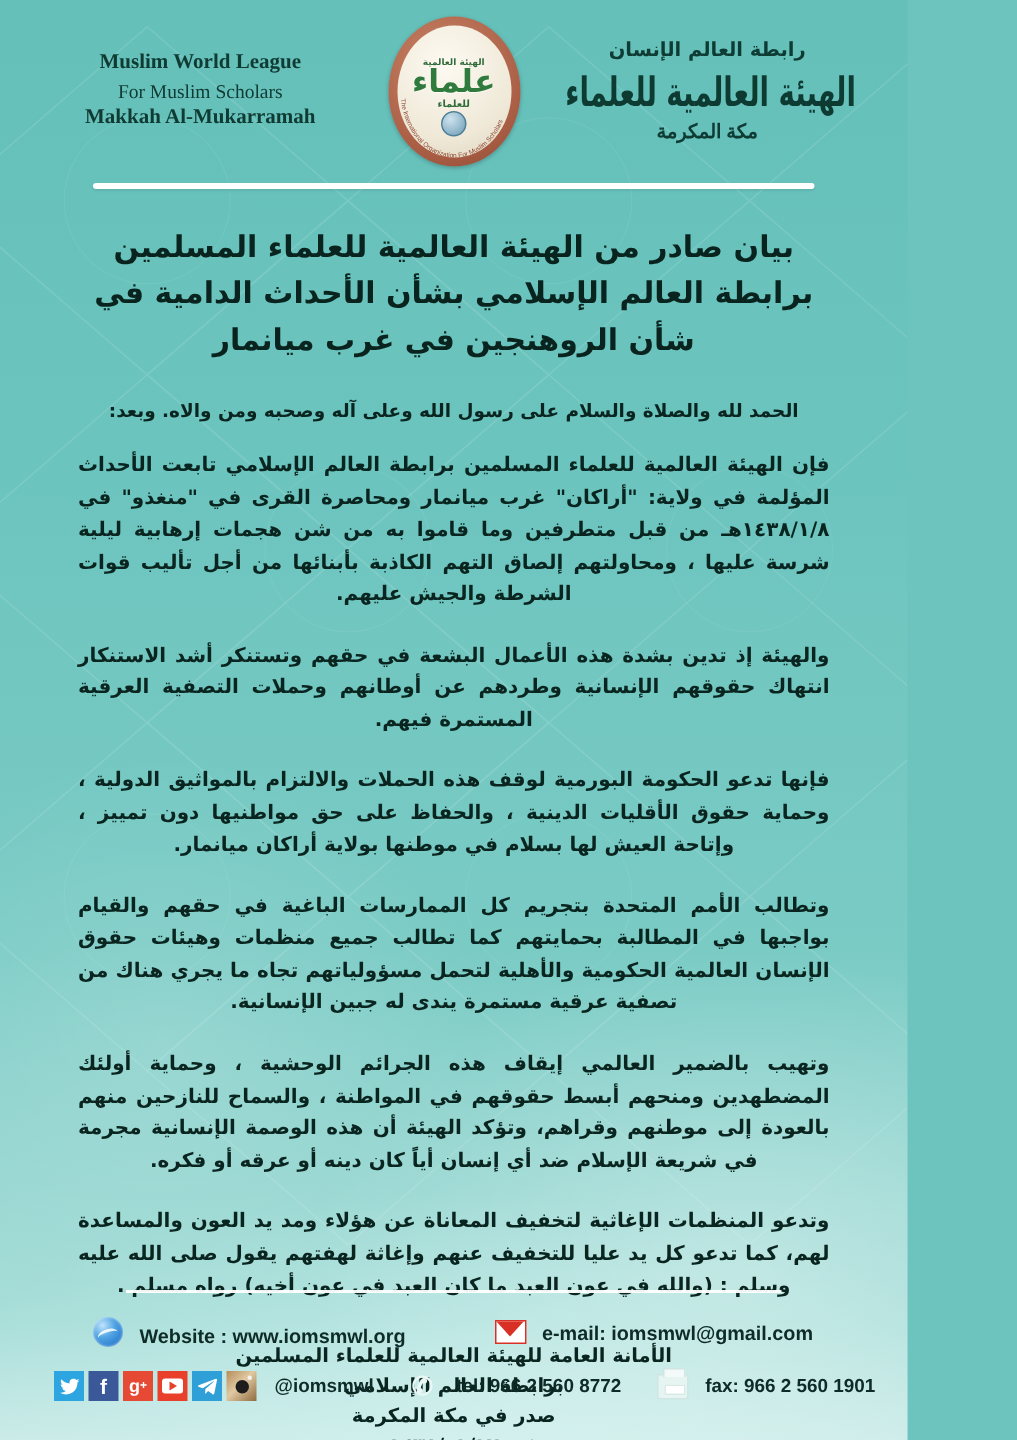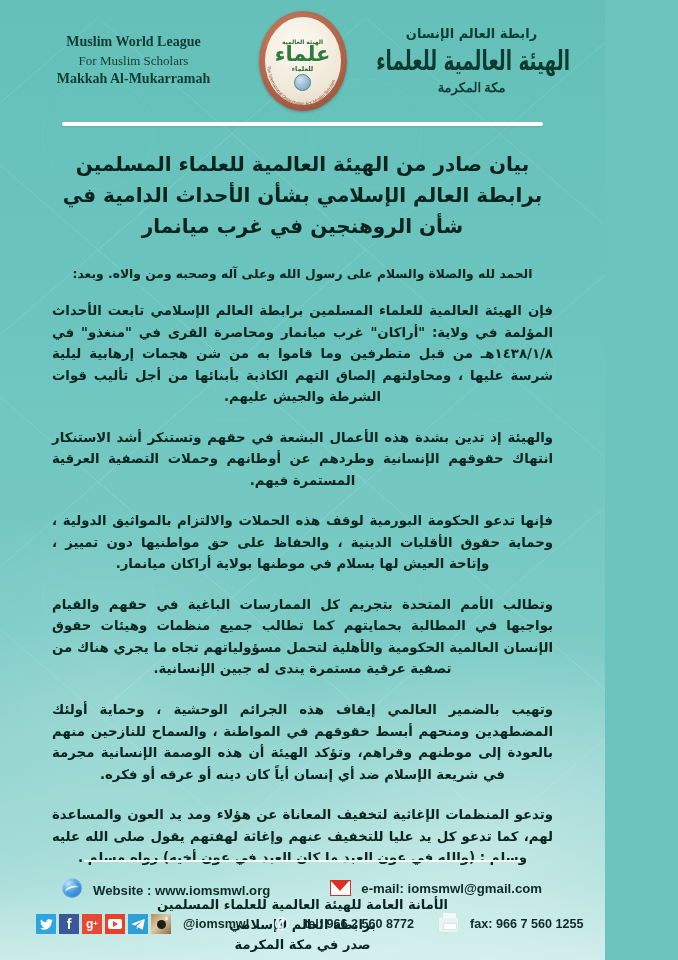--- a/index.html
+++ b/index.html
@@ -475,17 +475,17 @@
       <span class="ic sq sq-ig">
         <span class="lens"></span>
           <span class="flash"></span>
       </span>
       <span class="handle">@iomsmwl</span>
 
       <span class="ic ic-phone">✆</span>
       <span class="ft-label">tel: 966 2 560 8772</span>
 
       <span class="ic ic-fax"></span>
-      <span class="ft-label">fax: 966 7 560 1255</span>
+      <span class="ft-label">fax: 966 2 560 1901</span>
     </div>
   </div>
 
 </div>
 
 </body></html>

